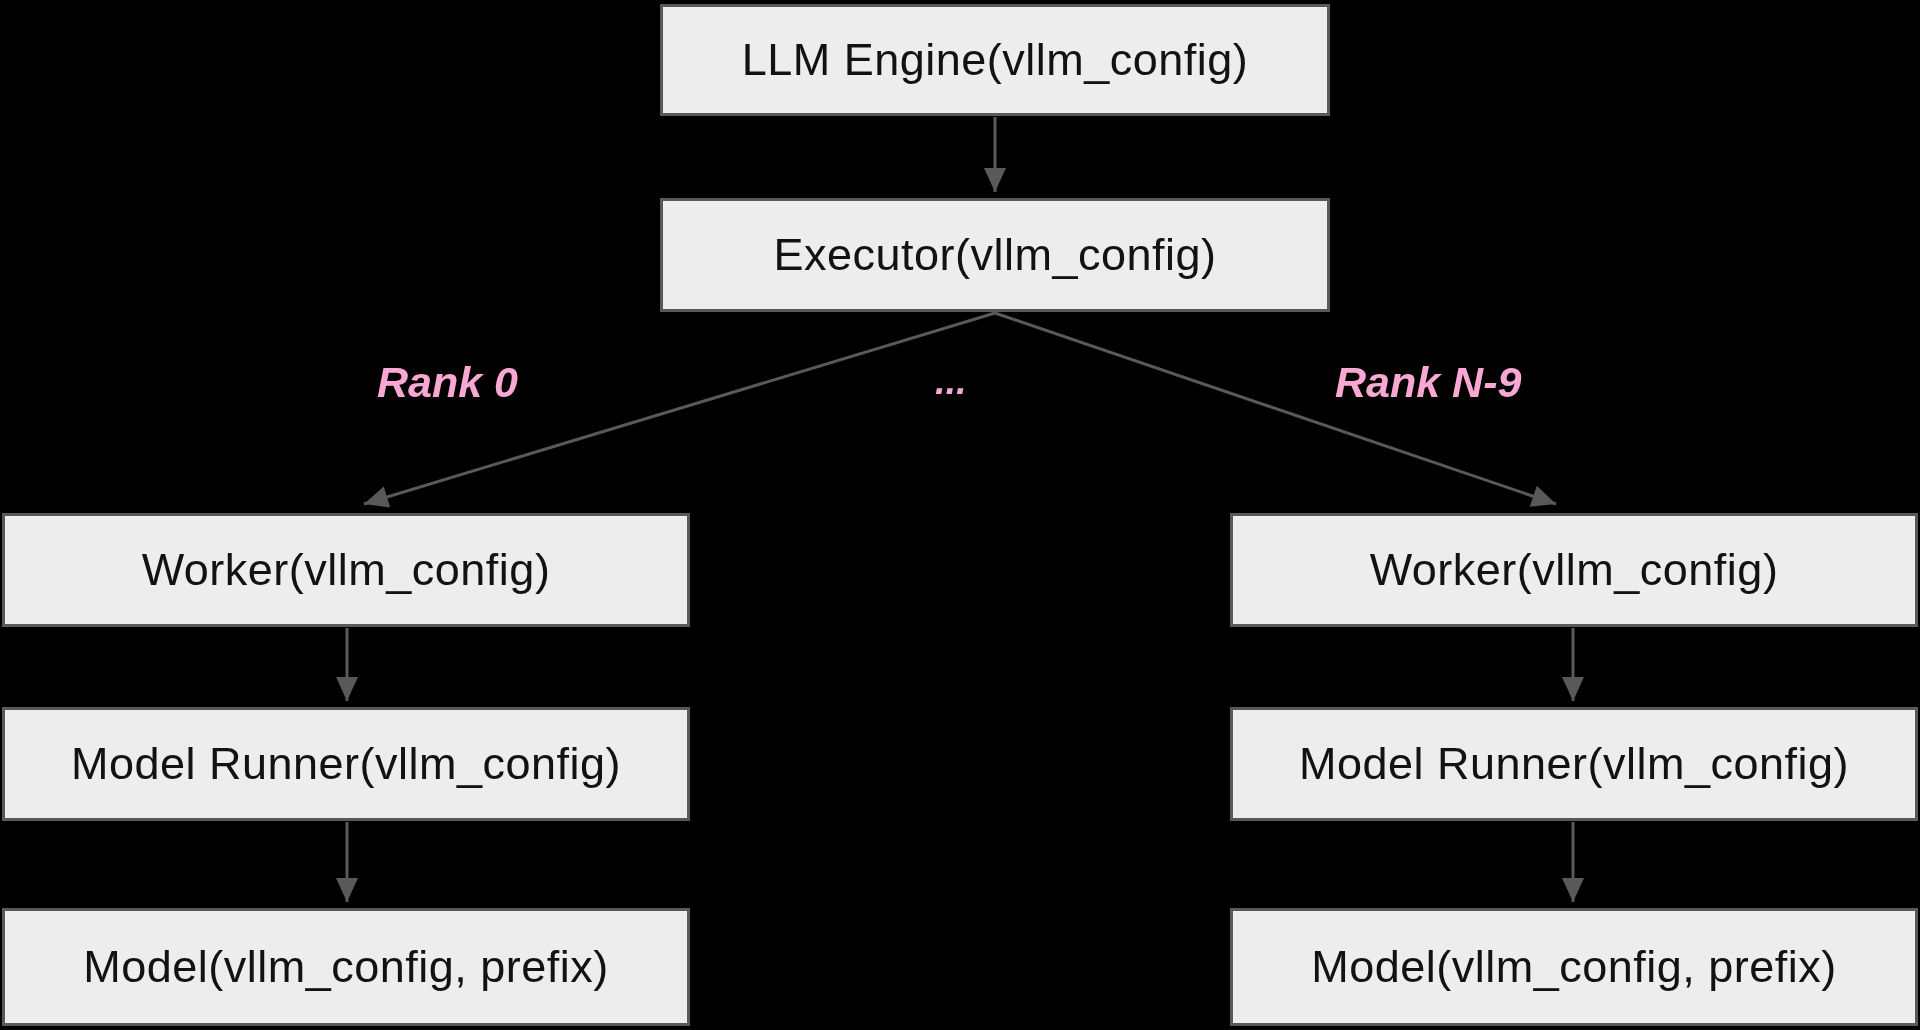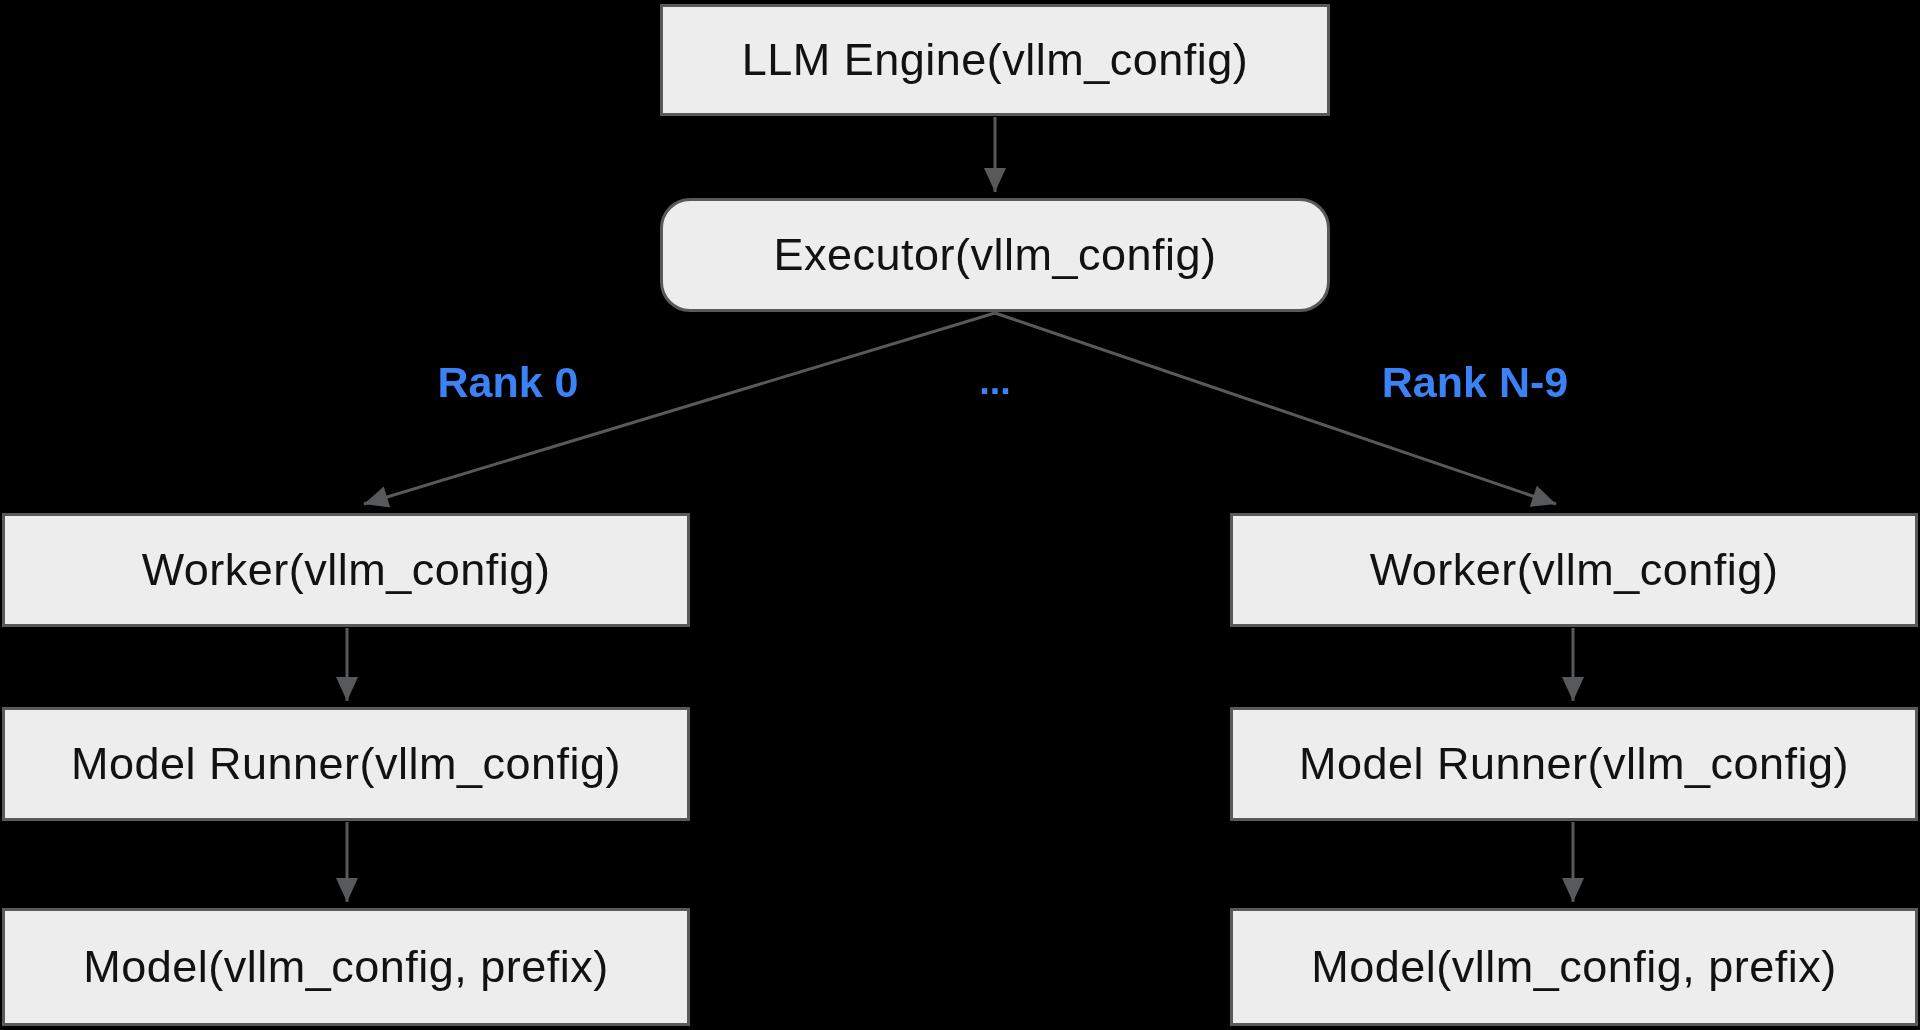--- a/index.html
+++ b/index.html
@@ -24,44 +24,44 @@
     align-items: center;
     justify-content: center;
     font-size: 45px;
     font-weight: 500;
     color: #121212;
     letter-spacing: 0.5px;
     white-space: nowrap;
   }
   .edge-label {
     position: absolute;
-    color: #3b82f6;
+    color: #f9a8d4;
     font-size: 43px;
     font-weight: 700;
-    text-align: center;
     white-space: nowrap;
+    font-style: italic;
   }
   .edge-label.small {
     font-size: 38px;
   }
   #edges {
     position: absolute;
     left: 0;
     top: 0;
     width: 1920px;
     height: 1030px;
     pointer-events: none;
   }
   #edges line {
     stroke: #58595b;
     stroke-width: 3;
   }
   
   #node-llm-engine        { left: 660px;  top: 4px;   width: 670px; height: 112px; }
-  #node-executor          { left: 660px;  top: 198px; width: 670px; height: 114px; border-radius: 30px; }
+  #node-executor          { left: 660px;  top: 198px; width: 670px; height: 114px; }
   #node-worker-left       { left: 2px;    top: 513px; width: 688px; height: 114px; }
   #node-model-runner-left { left: 2px;    top: 707px; width: 688px; height: 114px; }
   #node-model-left        { left: 2px;    top: 908px; width: 688px; height: 118px; }
   #node-worker-right      { left: 1230px; top: 513px; width: 688px; height: 114px; }
   #node-model-runner-right{ left: 1230px; top: 707px; width: 688px; height: 114px; }
   #node-model-right       { left: 1230px; top: 908px; width: 688px; height: 118px; }
   
   #label-rank-0   { left: 377px;  top: 358px; width: 262px; }
   #label-ellipsis { left: 935px;  top: 360px; width: 120px; }
   #label-rank-n   { left: 1335px; top: 358px; width: 280px; }

